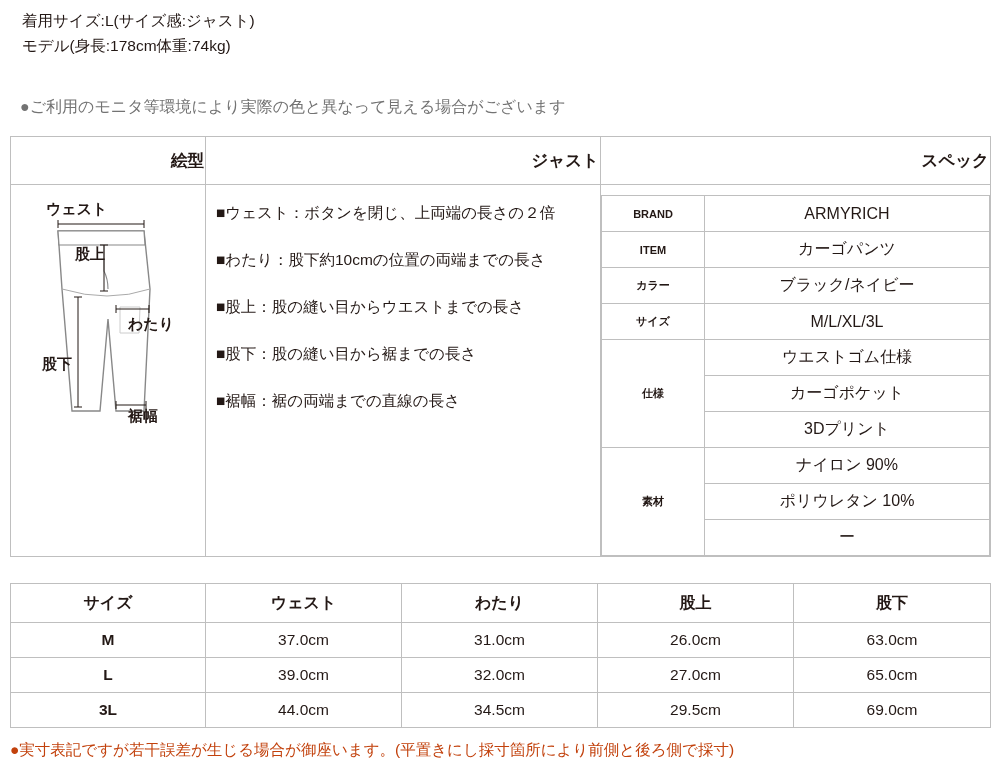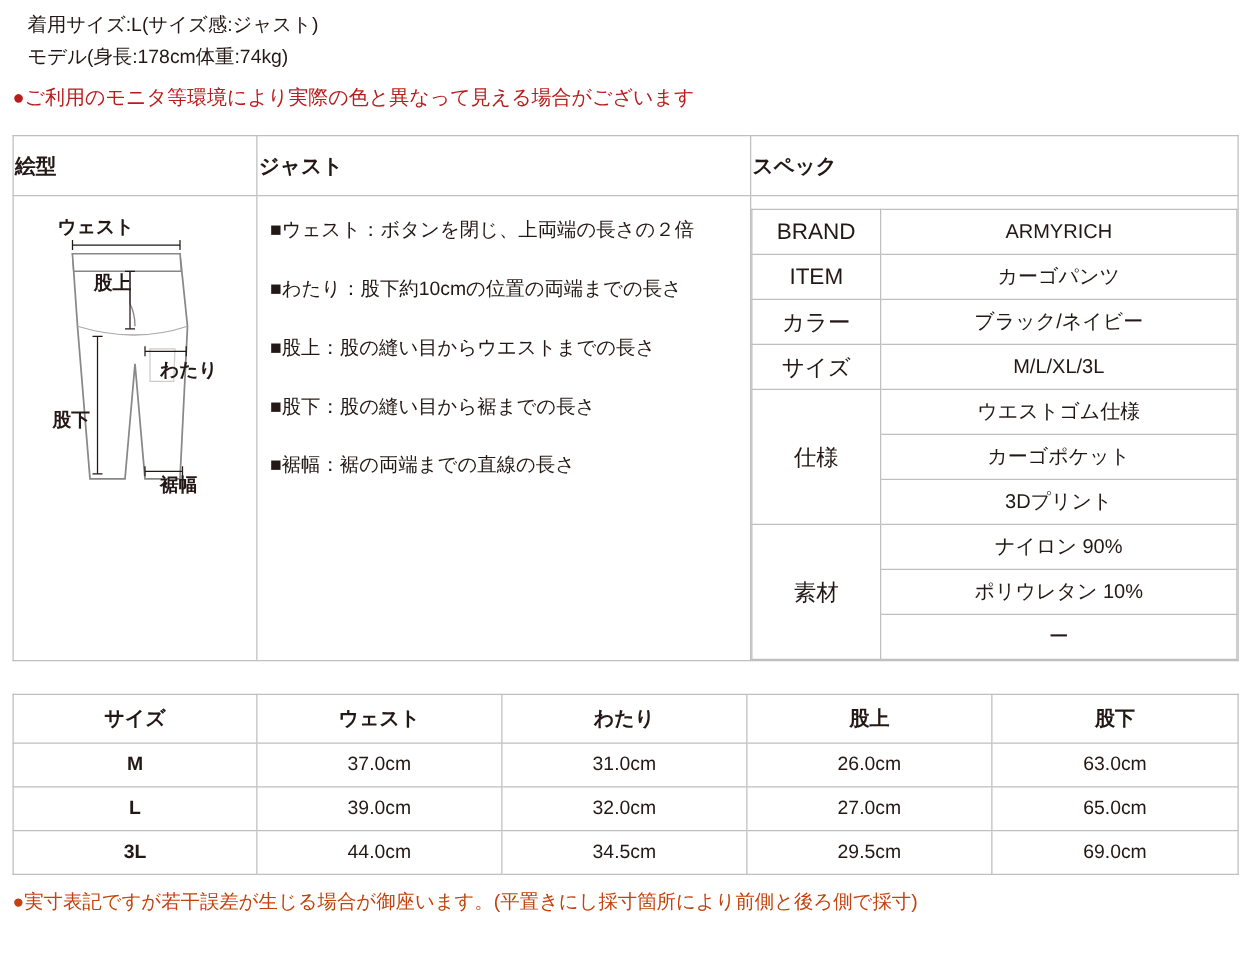--- a/index.html
+++ b/index.html
@@ -24,44 +24,44 @@
     padding-left: 10px;
     font-size: 15.5px;
     line-height: 25px;
     color: #231815;
   }
   .top-notes {
     padding-top: 8px;
     padding-left: 12px;
   }
   .monitor-note {
-    padding-left: 10px;
+    padding-left: 20px;
     font-size: 16px;
     line-height: 22px;
-    margin-top: 10px;
+    margin-top: 38px;
     margin-bottom: 18px;
-    color: #b91c1c;
+    color: #737373;
   }
   
   table {
     border-collapse: collapse;
   }
   .main-table {
     width: 980px;
     margin-left: 10px;
     table-layout: fixed;
   }
   .main-table th, .main-table td {
     border: 1px solid #bfbfbf;
   }
   .main-table thead th {
     height: 45px;
     font-size: 16.5px;
     font-weight: bold;
-    text-align: left;
+    text-align: right;
     color: #231815;
     background: #fff;
   }
   .col-figure { width: 195px; }
   .col-desc { width: 395px; }
   .col-spec { width: 390px; }
   .figure-cell {
     text-align: center;
     vertical-align: top;
     padding-top: 14px;
@@ -88,22 +88,22 @@
   }
   .spec-table td {
     border: 1px solid #bfbfbf;
     height: 33px;
     font-size: 16px;
     text-align: center;
     color: #231815;
   }
   .spec-table td.key {
     width: 100px;
-    font-weight: normal;
-    font-size: 18px;
+    font-weight: bold;
+    font-size: 11px;
     margin-left: 48px;
   }
 
   
   .size-table {
     width: 980px;
     margin-left: 10px;
     margin-top: 26px;
     table-layout: fixed;
   }

